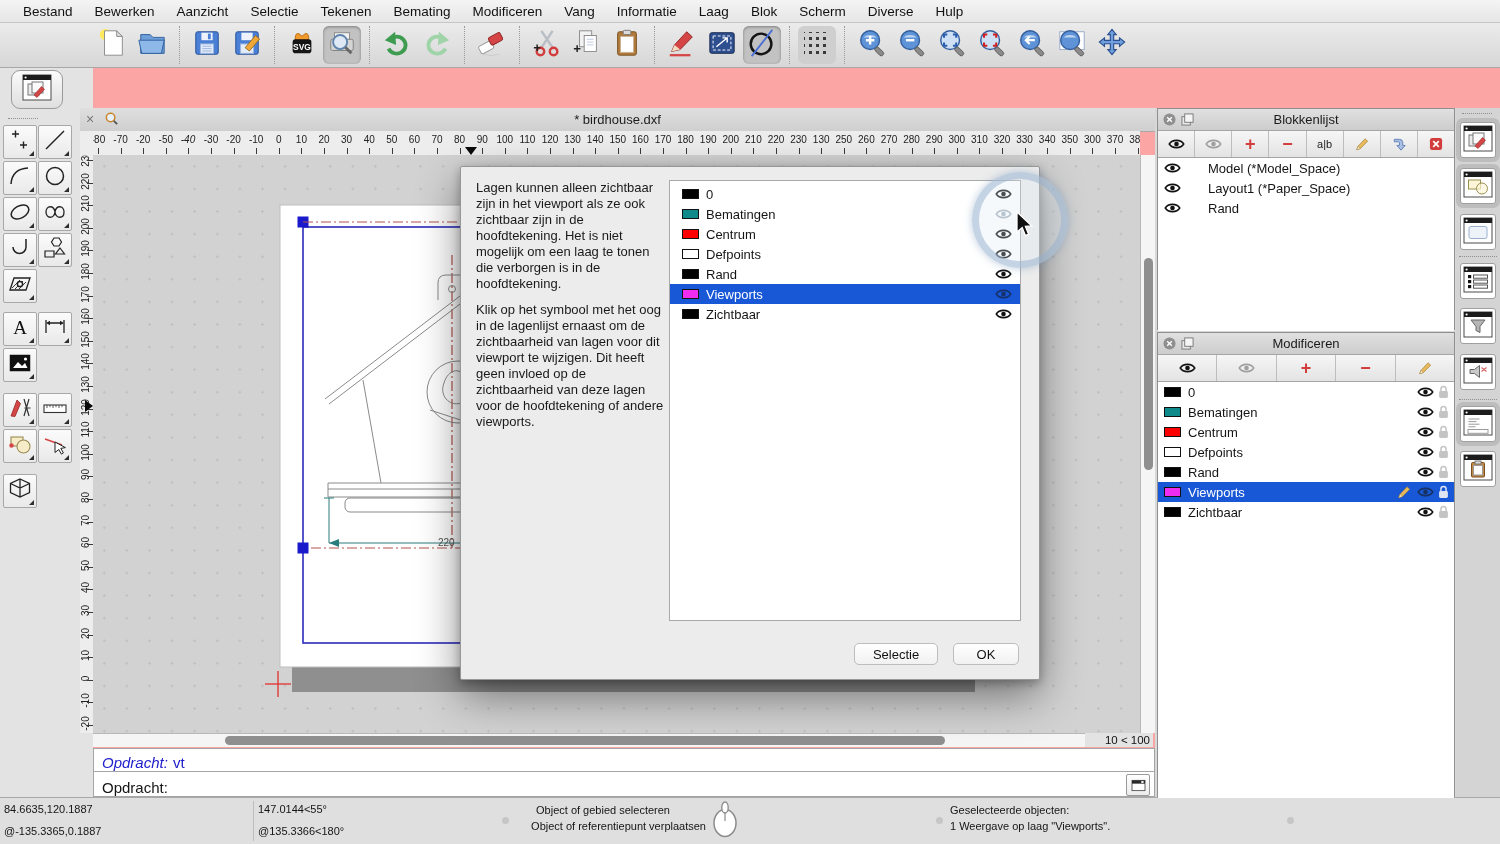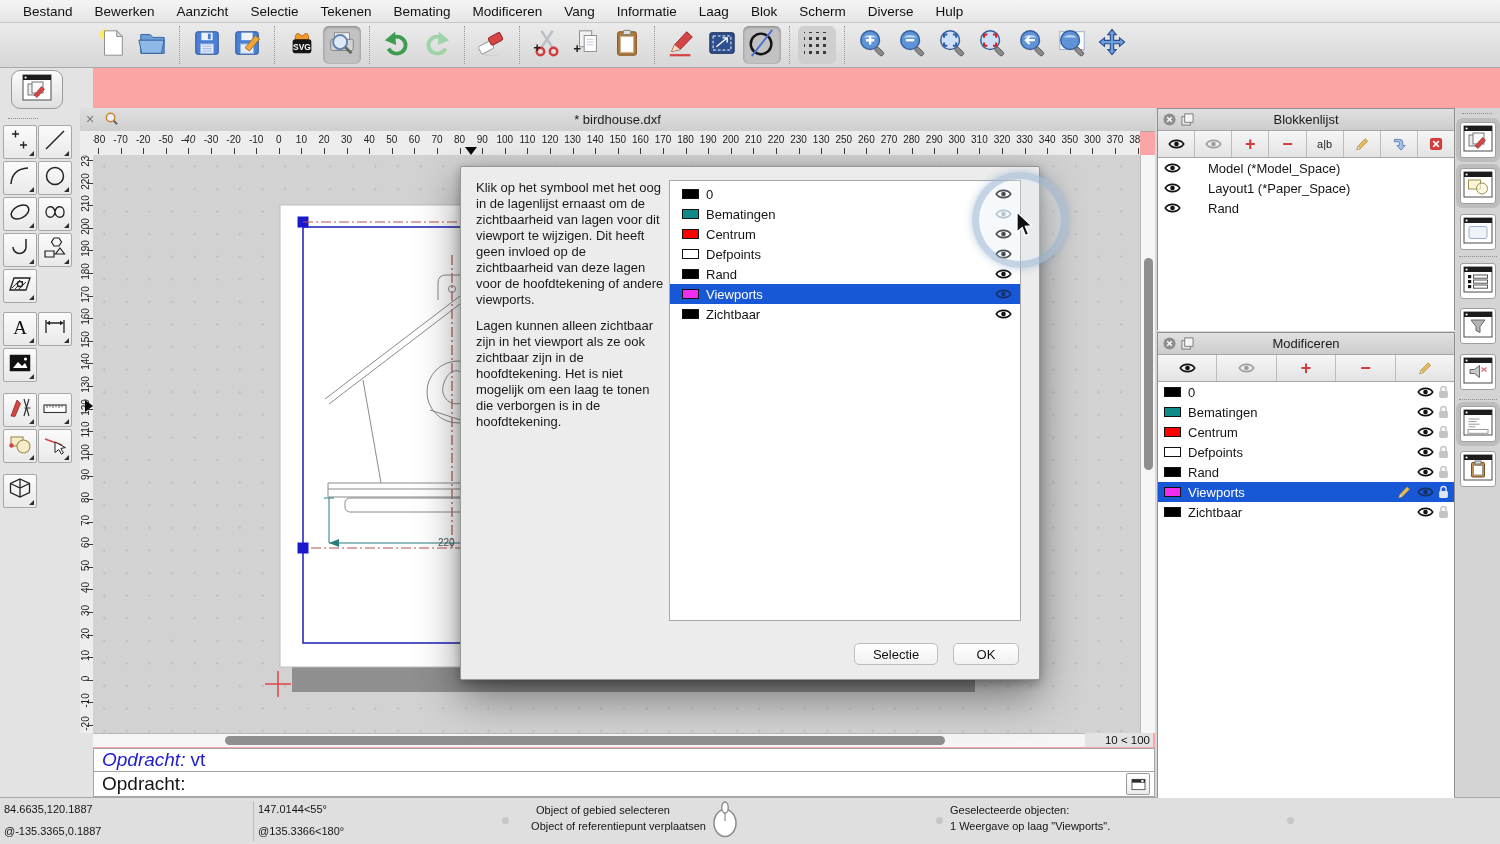--- a/index.html
+++ b/index.html
@@ -43,21 +43,21 @@
   #drawarea{position:absolute;left:93px;top:155px;width:1047px;height:578px;background-color:#d2d2d2;
             background-image:radial-gradient(circle,#bfbfbf 1px,transparent 1.3px);background-size:22.6px 22.6px;}
   #vsb{position:absolute;left:1140px;top:155px;width:15px;height:578px;background:#f5f5f5;border-left:1px solid #b8b8b8;box-sizing:border-box;}
   #vsb-thumb{position:absolute;left:3px;top:103px;width:9px;height:212px;background:#8f8f8f;border-radius:5px;}
   #hsb{position:absolute;left:93px;top:733px;width:992px;height:14px;background:#f5f5f5;border-top:1px solid #b8b8b8;box-sizing:border-box;}
   #hsb-thumb{position:absolute;left:132px;top:2px;width:720px;height:9px;background:#8f8f8f;border-radius:5px;}
   #zoomcell{position:absolute;left:1085px;top:733px;width:68px;height:14px;background:#e3e3e3;font-size:11.5px;
             text-align:right;line-height:14px;padding-right:3px;box-sizing:border-box;color:#111;}
   
   .cmdrow{position:absolute;left:93px;width:1062px;background:#fff;border:1px solid #a5a5a5;box-sizing:border-box;
-          display:flex;align-items:center;padding:0 4px 0 8px;font-size:19px;}
+          display:flex;align-items:flex-end;padding:0 4px 0 8px;font-size:15px;}
   #cmd-hist{top:748px;height:24px;color:#2020cc;}
   #cmd-hist .lbl{font-style:italic;}
   #cmd-hist .val{margin-left:5px;}
   #cmd-prompt{top:771px;height:26px;}
   #cmd-input{flex:1;border:none;outline:none;font:inherit;background:transparent;height:20px;margin-left:5px;}
   #cmd-small-btn{width:22px;height:20px;border:1px solid #9a9a9a;background:linear-gradient(#fff,#ececec);
                  display:flex;align-items:center;justify-content:center;border-radius:2px;}
   
   #statusbar{position:absolute;left:0;top:797px;width:1500px;height:47px;background:#dfdfdf;border-top:1px solid #a8a8a8;box-sizing:border-box;}
   .st{position:absolute;font-size:11px;color:#151515;white-space:pre;}
@@ -901,22 +901,22 @@
             <circle cx="3.6" cy="3.5" r="1.1" fill="#fff"></circle>
             <rect x="8.5" y="8.5" width="13" height="14.5" rx="1" fill="#c08a4a" stroke="#7a4f1d"></rect>
             <rect x="12" y="7" width="6" height="3" fill="#ddd" stroke="#777"></rect>
             <rect x="10.5" y="11.5" width="9" height="9.5" fill="#fff" stroke="#999"></rect>
           </svg></span>
       </div>
     </div>
 
   <div id="dlg">
     <div id="dlg-text">
+      <p>Lagen kunnen alleen zichtbaar zijn in het viewport als ze ook zichtbaar zijn in de hoofdtekening. Het is niet mogelijk om een laag te tonen die verborgen is in de hoofdtekening.</p>
       <p>Klik op het symbool met het oog in de lagenlijst ernaast om de zichtbaarheid van lagen voor dit viewport te wijzigen. Dit heeft geen invloed op de zichtbaarheid van deze lagen voor de hoofdtekening of andere viewports.</p>
-      <p>Lagen kunnen alleen zichtbaar zijn in het viewport als ze ook zichtbaar zijn in de hoofdtekening. Het is niet mogelijk om een laag te tonen die verborgen is in de hoofdtekening.</p>
     </div>
     <div id="dlg-list">
         <div class="dlg-row">
           <div class="sw" style="background: rgb(0, 0, 0);"></div>
           <div class="rowname">0</div>
           <div class="spacer"></div>
           <div class="dlg-eye">
             <svg class="eyeic" viewBox="0 0 20 13" width="17" height="12">
               <path d="M1.5 6.5 C5 .8 15 .8 18.5 6.5 C15 12.2 5 12.2 1.5 6.5 Z" fill="none" stroke="currentColor" stroke-width="1.8"></path>
               <circle cx="10" cy="6.5" r="2.7" fill="currentColor"></circle>

